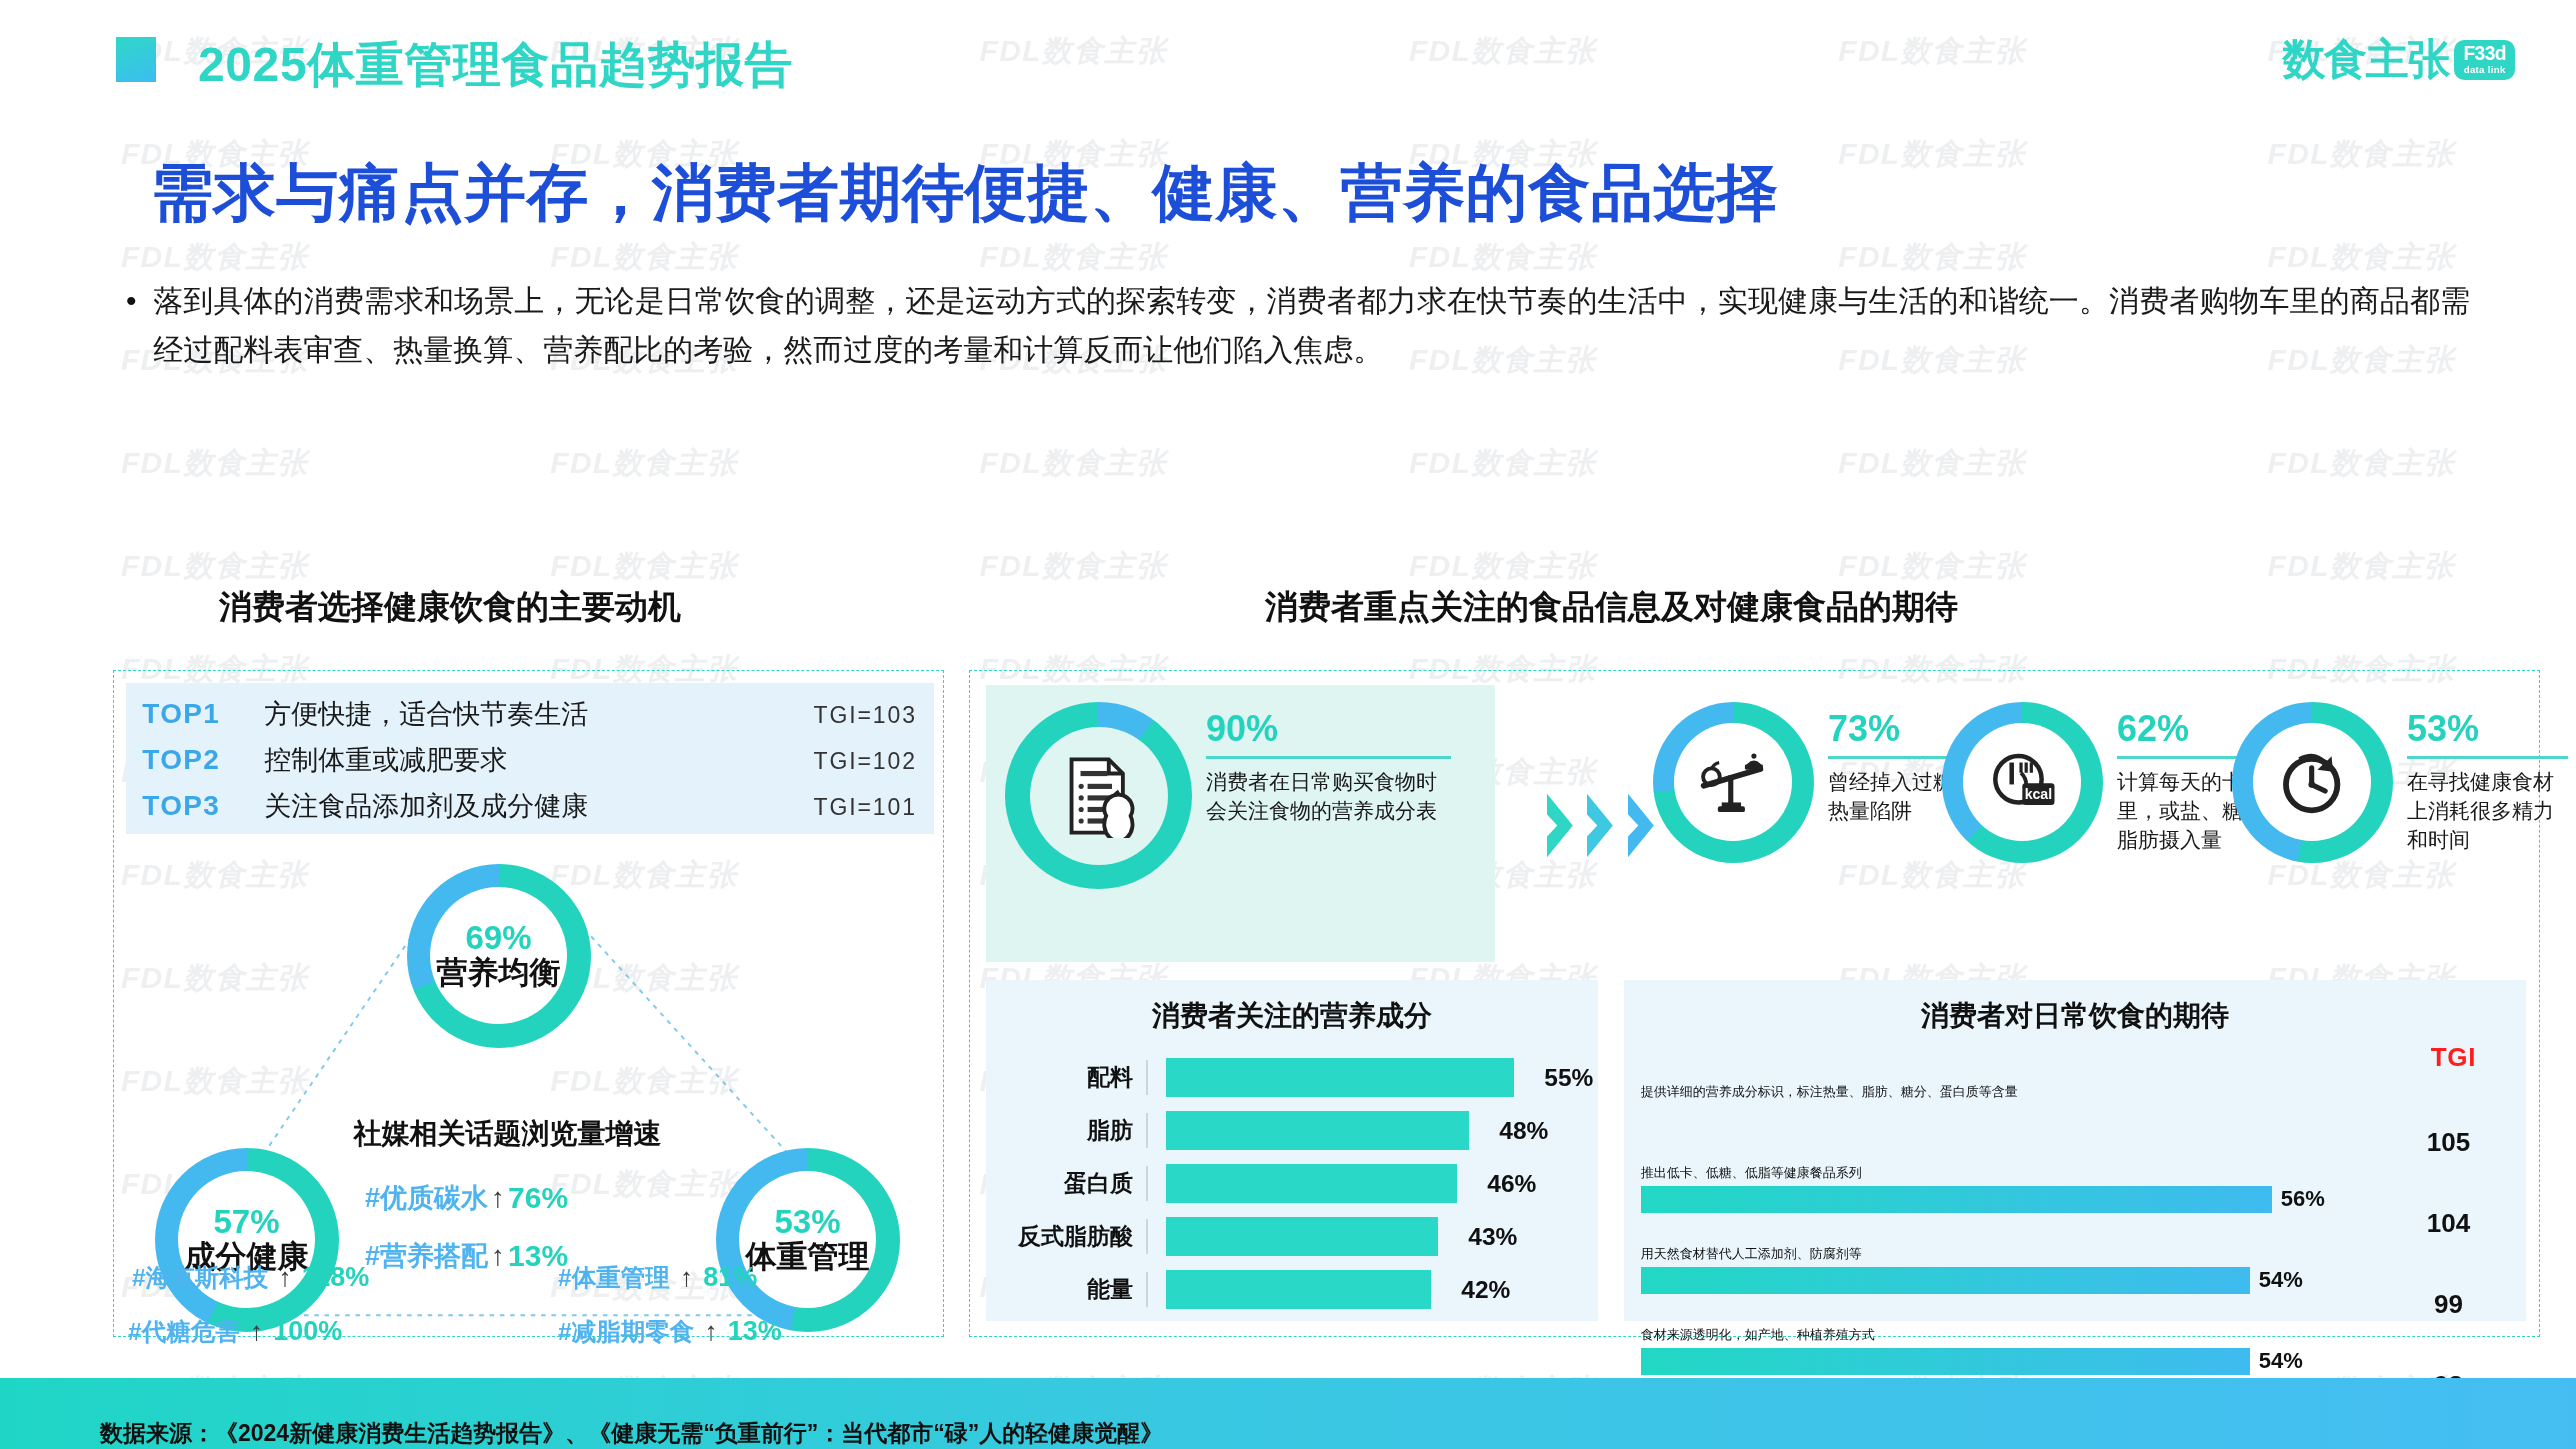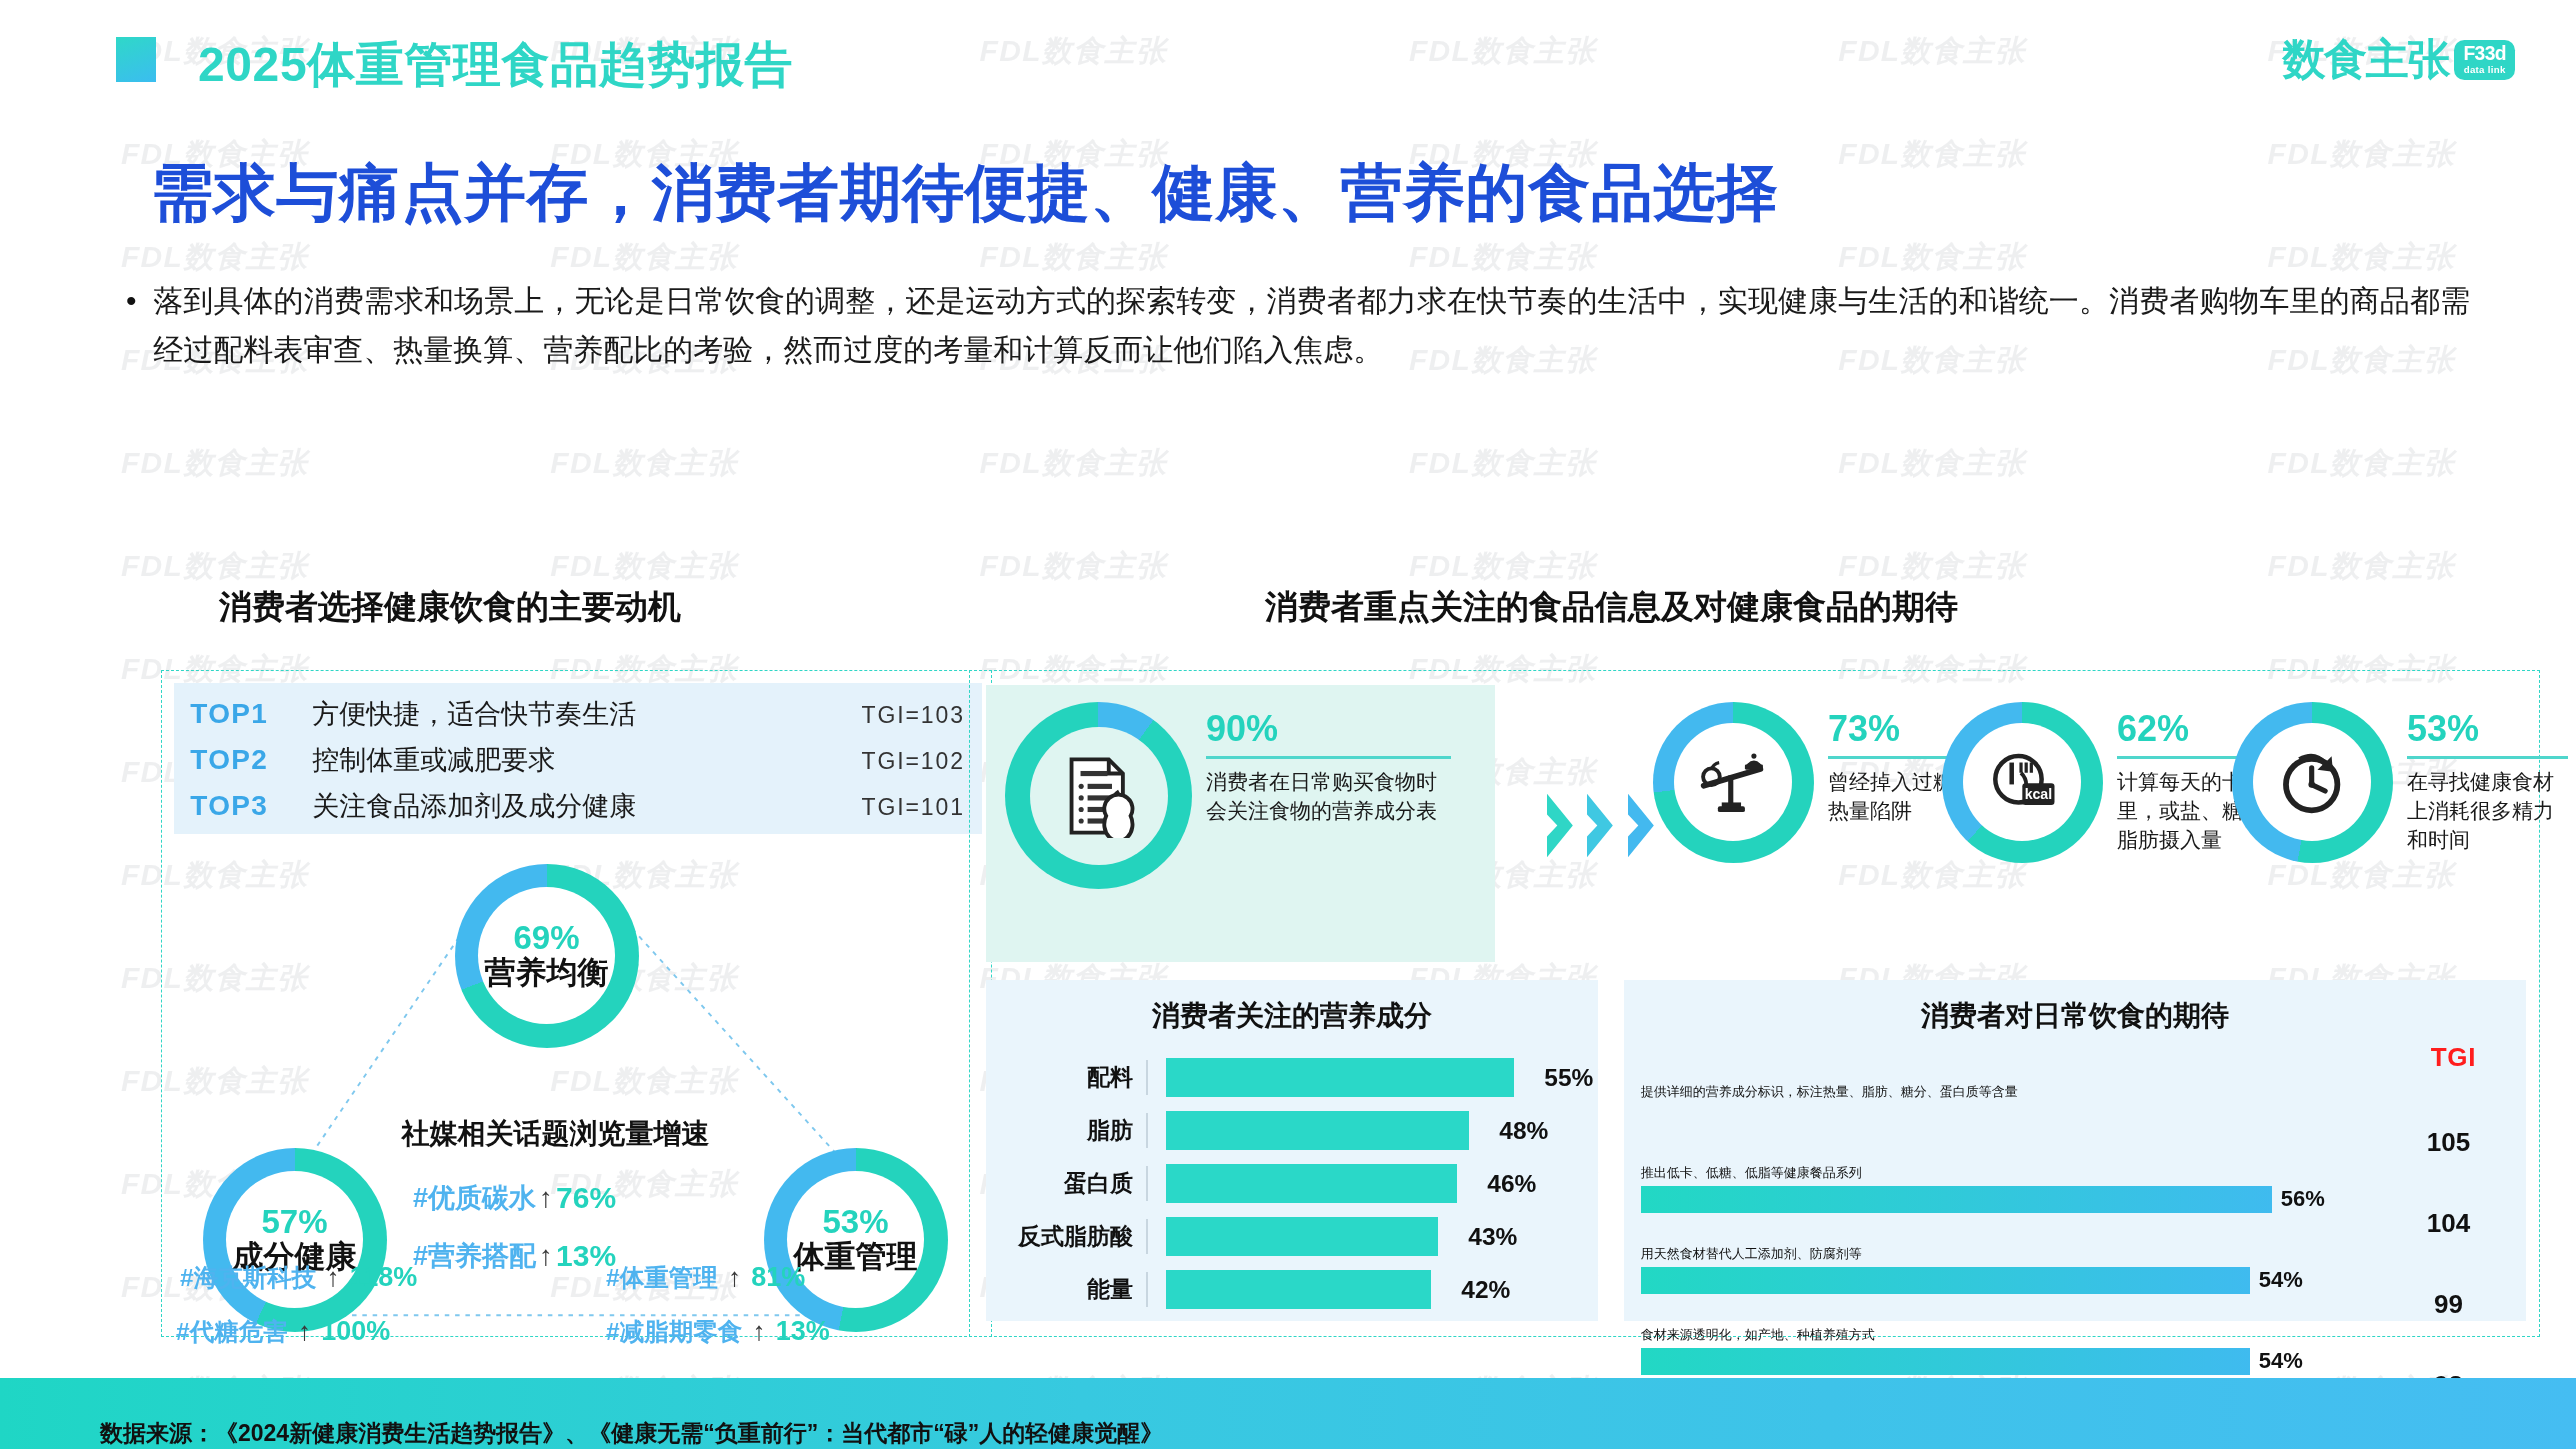--- a/index.html
+++ b/index.html
@@ -65,21 +65,20 @@
     position:absolute; z-index:5; font-size:33px; font-weight:800; color:#111;
     white-space:nowrap;
   }
   #sec-left-title{ left:219px; top:585px;}
   #sec-right-title{ left:1265px; top:585px;}
 
   
   #left-panel{
     position:absolute; left:113px; top:670px; width:831px; height:667px; z-index:5;
     border:1.9px dashed #2fd6c6;
-    margin-left:48px;
   }
   #top-box{
     position:absolute; left:11.6px; top:11.6px; width:808px; height:151px;
     background:#e4f2fb;
     padding:13px 16.7px 0 16.7px;
   }
   .top-row{ display:flex; align-items:baseline; height:46px;}
   .top-rank{ width:122px; font-size:28px; font-weight:800; color:#3aa7e8; letter-spacing:1.3px;}
   .top-label{ flex:1; font-size:27px; color:#1a1a1a;}
   .top-tgi{ width:174px; text-align:right; font-size:23px; color:#333; letter-spacing:1.9px;}

